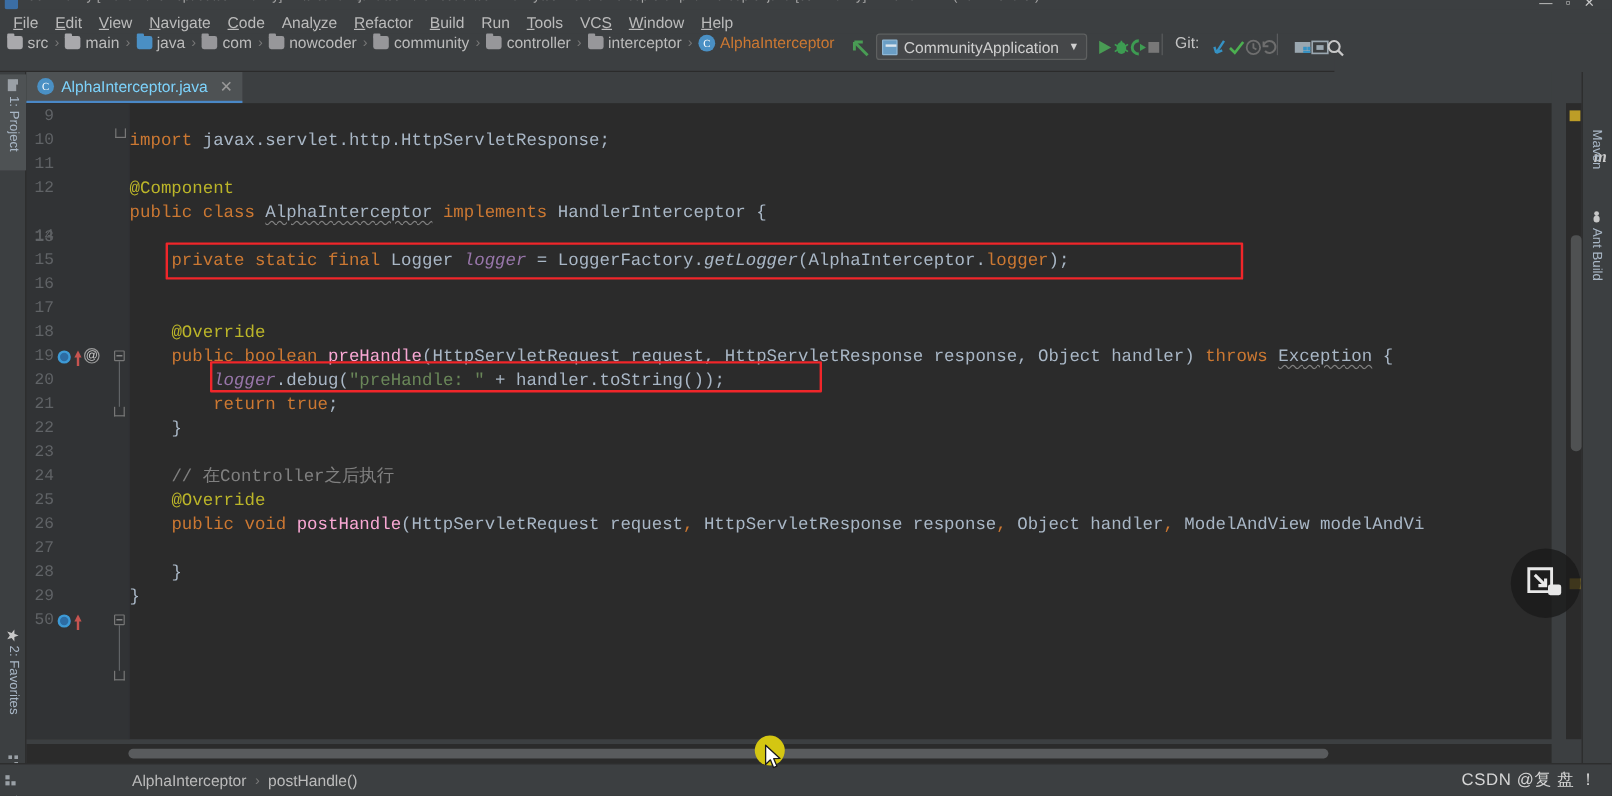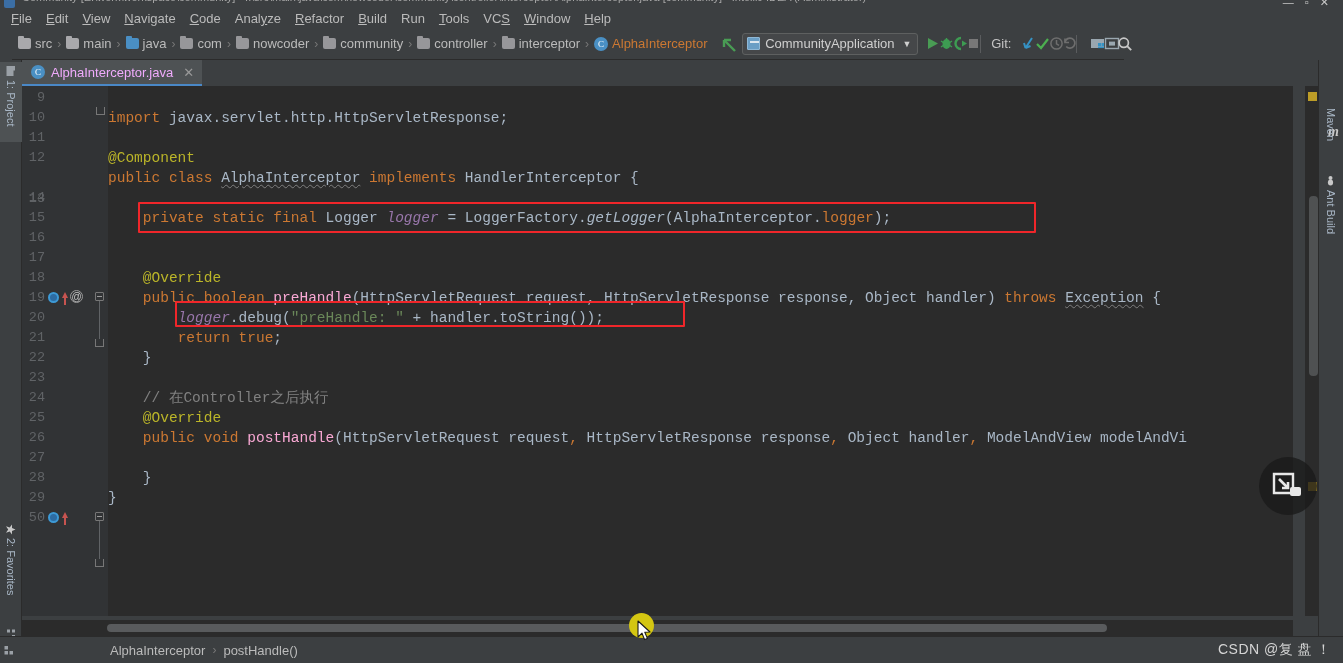--- a/index.html
+++ b/index.html
@@ -38,23 +38,22 @@
   }
   .menu-item {
     font-size:13px; color:#bbbbbb; padding:1px 7px; cursor:default;
     white-space:nowrap;
   }
   .menu-item .mn { text-decoration:underline; }
 
   
   .navbar {
     position:absolute; top:28px; left:0; width:1112px; height:32px;
-    background:#3c3f41; display:flex; align-items:center; padding-left:6px;
+    background:#3c3f41; display:flex; align-items:flex-start; padding-left:6px;
     border-bottom:1px solid #2b2b2b;
-    margin-left:12px;
   }
   .crumb { display:flex; align-items:center; white-space:nowrap; }
   .crumb-label { font-size:13px; color:#bbbbbb; margin-left:4px; }
   .crumb-label.cls { color:#cc7832; }
   .crumb-sep { color:#777; margin:0 5px; font-size:12px; }
   .folder-ic {
     width:13px; height:11px; background:#97979a; border-radius:1px 2px 2px 2px;
     position:relative; display:inline-block;
   }
   .folder-ic::before {
@@ -128,21 +127,21 @@
   
   .tabbar {
     position:absolute; top:60px; left:22px; width:1271px; height:26px;
     background:#3c3f41;
   }
   .tab {
     position:absolute; left:0; top:0; height:26px;
     display:flex; align-items:center; gap:6px; padding:0 8px 0 9px;
     background:#4e5254; border-bottom:2px solid #4a88c7;
   }
-  .tab-label { font-size:13px; color:#f0abfc; white-space:nowrap; }
+  .tab-label { font-size:13px; color:#7dd3fc; white-space:nowrap; }
   .tab-close { font-size:13px; color:#999; margin-left:4px; }
 
   
   .editor {
     position:absolute; top:86px; left:22px; width:1271px; height:530px;
     background:#2b2b2b; overflow:hidden;
   }
   .gutter {
     position:absolute; top:0; left:0; width:86px; height:530px;
     background:#313335; border-right:1px solid #313335;

